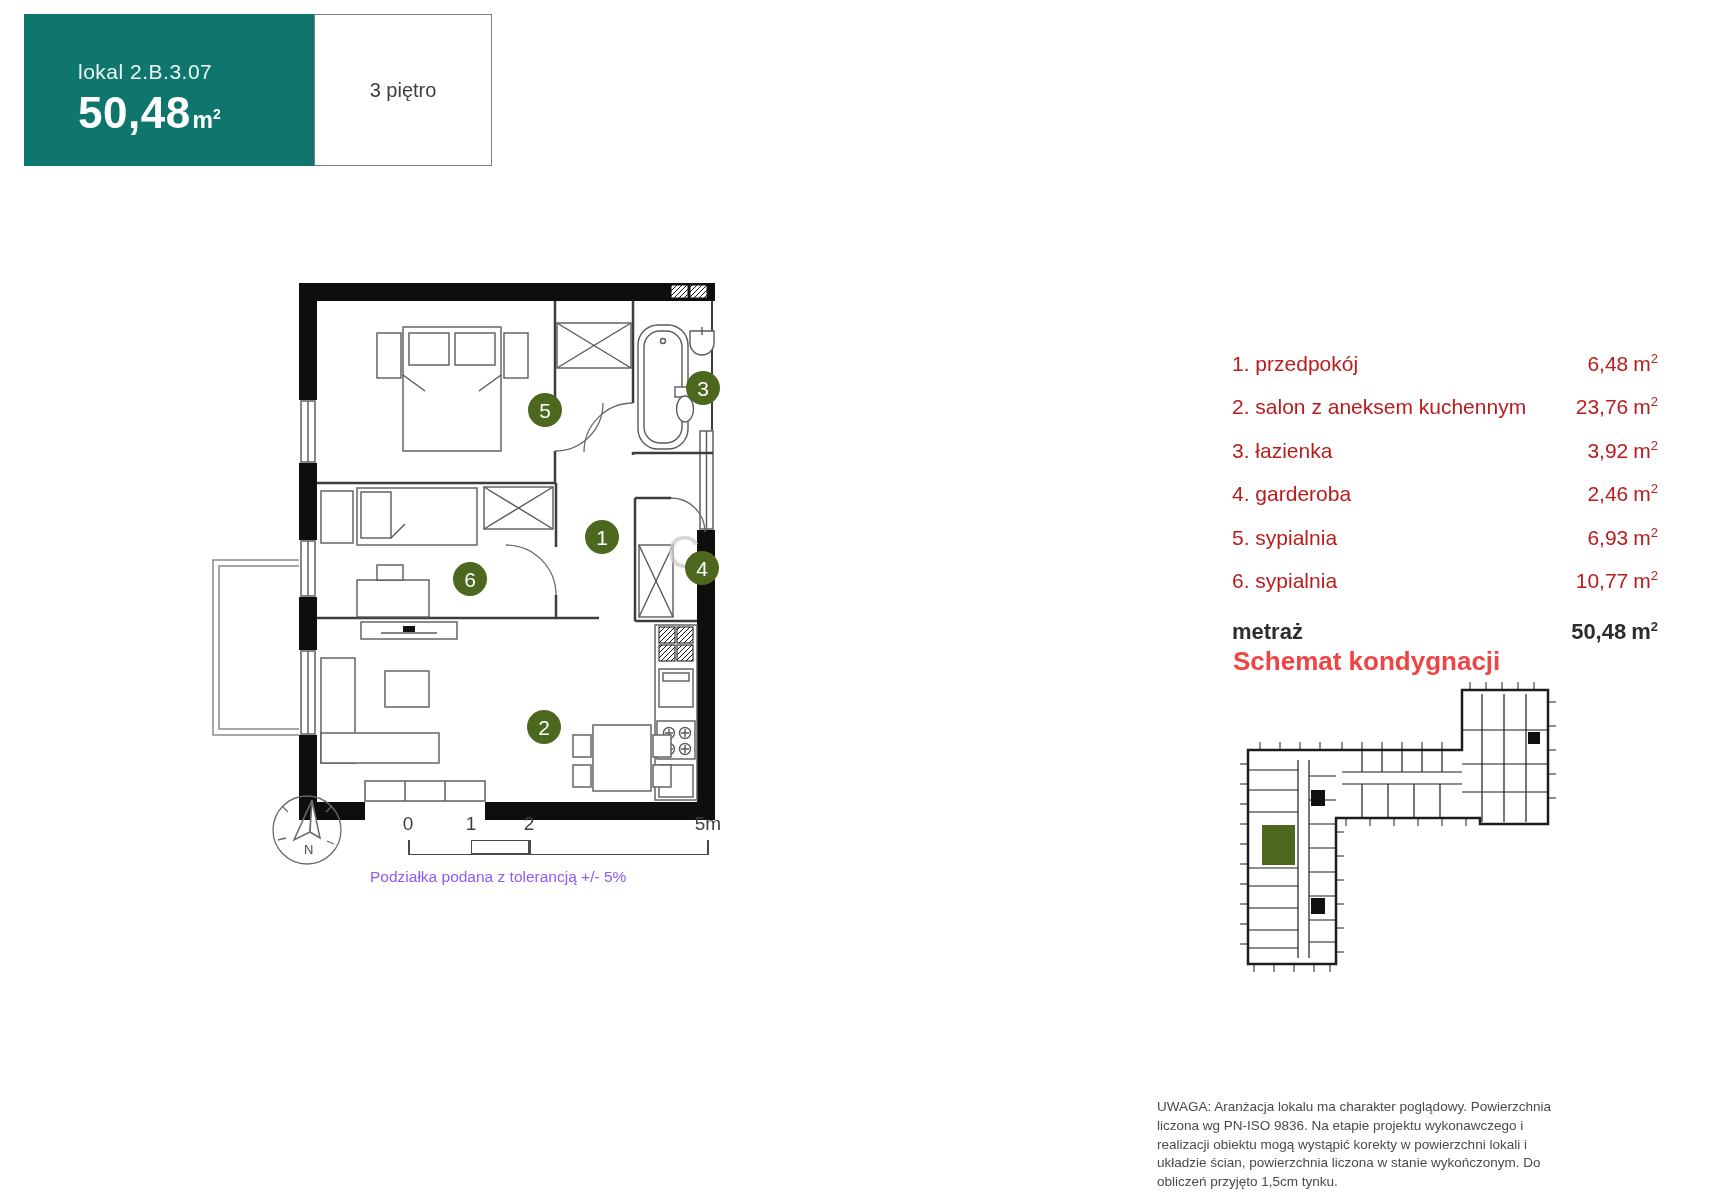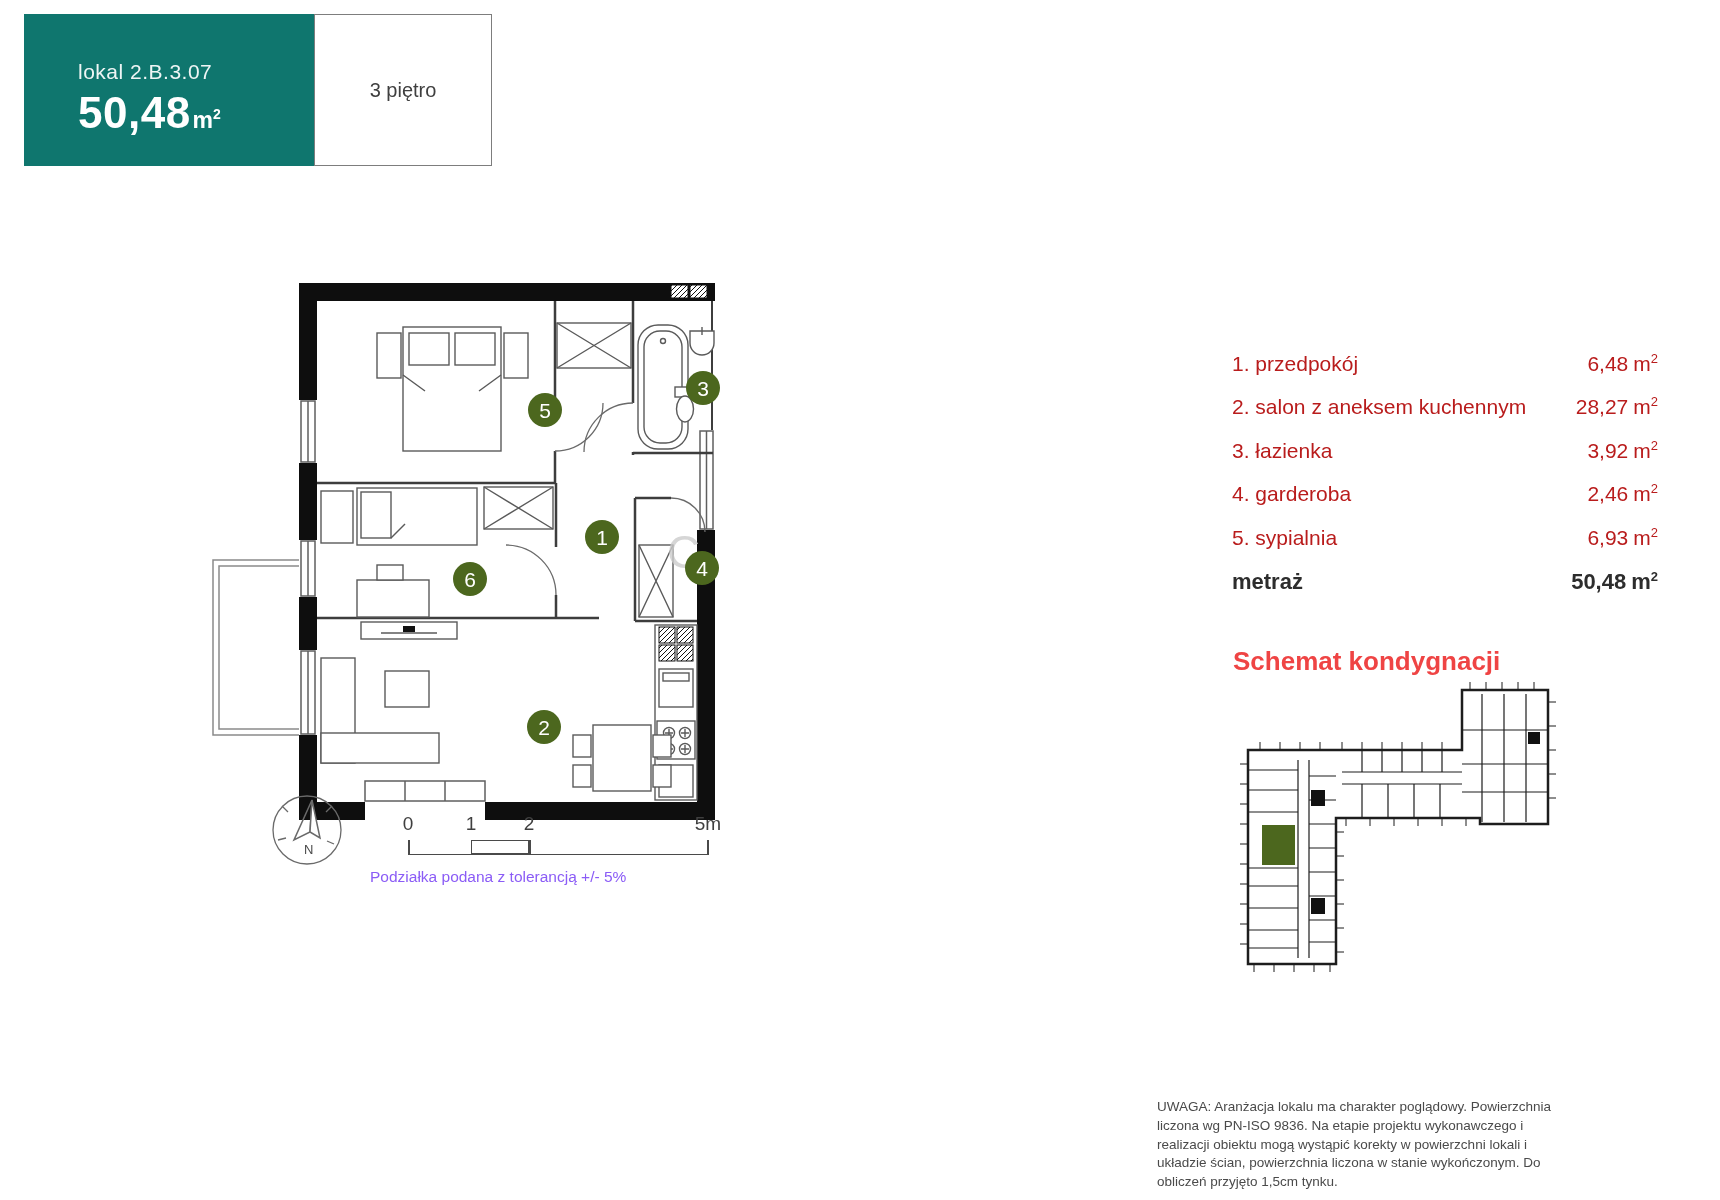--- a/index.html
+++ b/index.html
@@ -33,21 +33,21 @@
   .bar-base{left:408px;top:854px;width:300px;height:0;border-top:1.5px solid #4a4a4a;}
   .tick{top:840px;width:1.5px;height:15px;background:#4a4a4a;}
   .bar-box{left:471px;top:840px;width:58px;height:14px;border:1.5px solid #4a4a4a;box-sizing:border-box;background:#fff;}
   .scale-cap{left:370px;top:868px;font-size:15.5px;color:#8b5cf6;}
 
   
   .rooms{left:1232px;top:348px;width:426px;}
   .rrow{display:flex;justify-content:space-between;align-items:baseline;font-size:21px;line-height:21.4px;margin-bottom:17px;color:#b91c1c;}
   .rrow .u{margin-left:5px;text-align:right;}
   .rrow sup{font-size:13px;vertical-align:8px;}
-  .rrow.total{font-weight:700;color:#2d2d2d;margin-top:18px;font-size:22px;}
+  .rrow.total{font-weight:700;color:#2d2d2d;margin-top:25px;font-size:22px;}
   .schem-title{left:1233px;top:646px;font-size:26px;font-weight:700;color:#ef4444;}
   .schem-svg{left:1130px;top:672px;}
   .sk{stroke:#1d1d1d;fill:none;}
   .unit-green{fill:#4c671e;stroke:none;}
 
   .disclaimer{left:1157px;top:1098px;width:412px;font-size:13.5px;line-height:18.8px;color:#4a4a4a;}
 </style>
 </head>
 <body>
 
@@ -264,33 +264,37 @@
 <div class="abs bar-box"></div>
 <div class="abs scale-cap">Podziałka podana z tolerancją +/- 5%</div>
 
 <div class="abs rooms">
   <div class="rrow">
       <span>1. przedpokój</span>
       <span><span>6,48</span><span class="u"><span>m</span><sup>2</sup></span></span>
     </div>
   <div class="rrow">
       <span>2. salon z aneksem kuchennym</span>
-      <span><span>28,27</span><span class="u"><span>m</span><sup>2</sup></span></span>
+      <span><span>23,76</span><span class="u"><span>m</span><sup>2</sup></span></span>
     </div>
   <div class="rrow">
       <span>3. łazienka</span>
       <span><span>3,92</span><span class="u"><span>m</span><sup>2</sup></span></span>
     </div>
   <div class="rrow">
       <span>4. garderoba</span>
       <span><span>2,46</span><span class="u"><span>m</span><sup>2</sup></span></span>
     </div>
   <div class="rrow">
       <span>5. sypialnia</span>
       <span><span>6,93</span><span class="u"><span>m</span><sup>2</sup></span></span>
+    </div>
+  <div class="rrow">
+      <span>6. sypialnia</span>
+      <span><span>10,77</span><span class="u"><span>m</span><sup>2</sup></span></span>
     </div>
   <div class="rrow total">
       <span>metraż</span>
       <span><span>50,48</span><span class="u"><span>m</span><sup>2</sup></span></span>
     </div>
 </div>
 
 <div class="abs schem-title">Schemat kondygnacji</div>
 <svg class="abs schem-svg" width="430" height="310" viewBox="0 0 430 310" xmlns="http://www.w3.org/2000/svg">
   <path class="sk" stroke-width="2.5" d="M118,78 H332 V18 H418 V152 H350 V146 H206 V292 H118 Z"></path>

